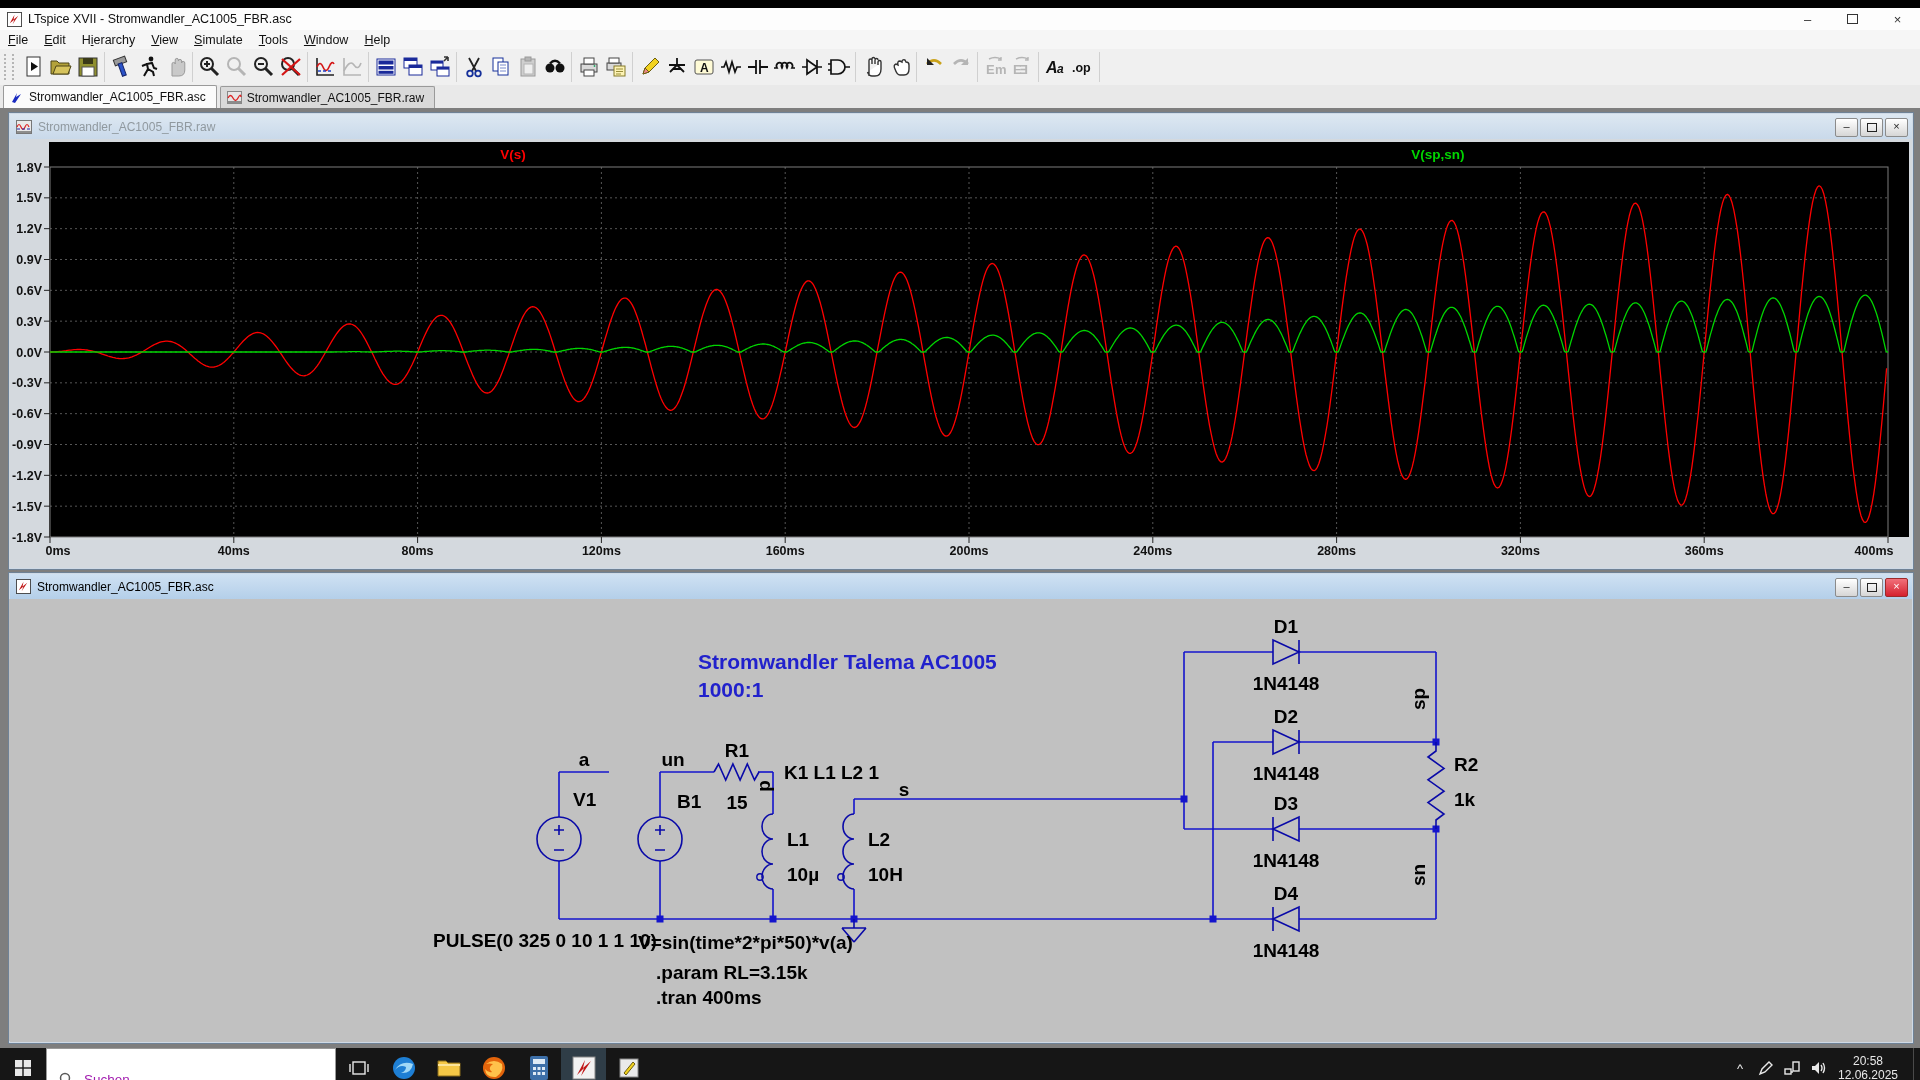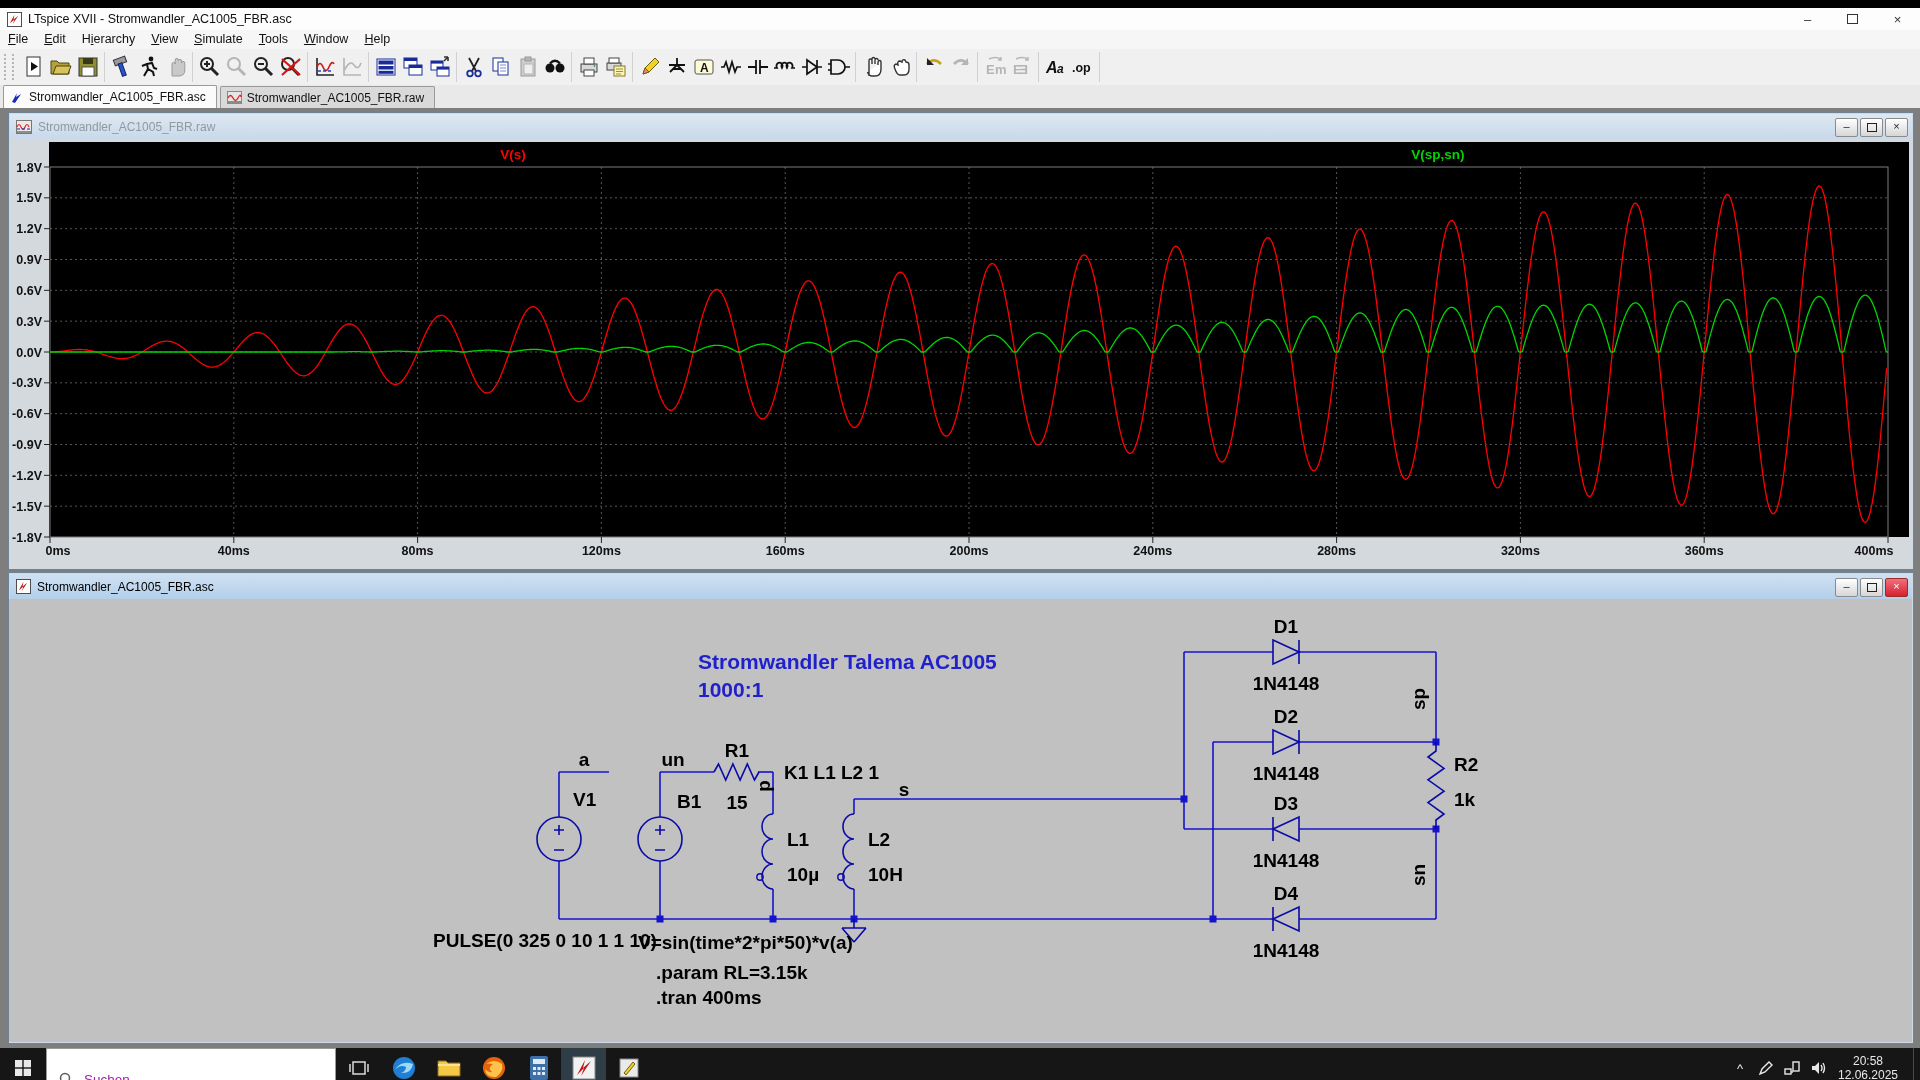--- a/index.html
+++ b/index.html
@@ -7,21 +7,21 @@
     font-family:"Liberation Sans",sans-serif;background:#808080;user-select:none;margin-top:8px;}
   
   .titlebar{position:absolute;left:0;top:0;width:1920px;height:22px;background:#fdfdfd;
     display:flex;align-items:center;font-size:12.5px;color:#111;border-bottom:1px solid #e3e3e3;}
   .titlebar .appicon{margin:0 6px 0 7px;display:flex;}
   .caption-btns{position:absolute;right:0;top:0;height:22px;display:flex;}
   .cap-btn{width:45px;height:22px;display:flex;align-items:center;justify-content:center;
     color:#333;font-size:13px;}
   .cap-btn .maxbox{width:9px;height:8px;border:1px solid #333;display:block;}
   .menubar{position:absolute;left:0;top:22px;width:1920px;height:19px;background:#f6f6f6;
-    display:flex;align-items:flex-start;font-size:12.5px;color:#111;}
+    display:flex;align-items:center;font-size:12.5px;color:#111;}
   .menu-item{padding:2px 8px;}
   .menu-item u{text-decoration:underline;}
   .toolbar{position:absolute;left:0;top:41px;width:1920px;height:36px;background:#f0f0f0;
     border-bottom:1px solid #d5d5d5;display:flex;align-items:center;}
   .tb-grip{width:6px;height:26px;margin:0 3px 0 4px;border-left:2px dotted #b5b5b5;border-right:2px dotted #b5b5b5;}
   .tb-group{display:flex;align-items:center;padding:0 3px;border-right:1px solid #d0d0d0;height:30px;}
   .tb-btn{width:27px;height:27px;display:flex;align-items:center;justify-content:center;border-radius:2px;}
   .tabbar{position:absolute;left:0;top:77px;width:1920px;height:23px;background:#e9e9e9;
     border-bottom:1px solid #b9b9b9;display:flex;align-items:flex-end;}
   .tab{height:21px;display:flex;align-items:center;padding:0 10px 0 6px;font-size:12px;color:#111;

